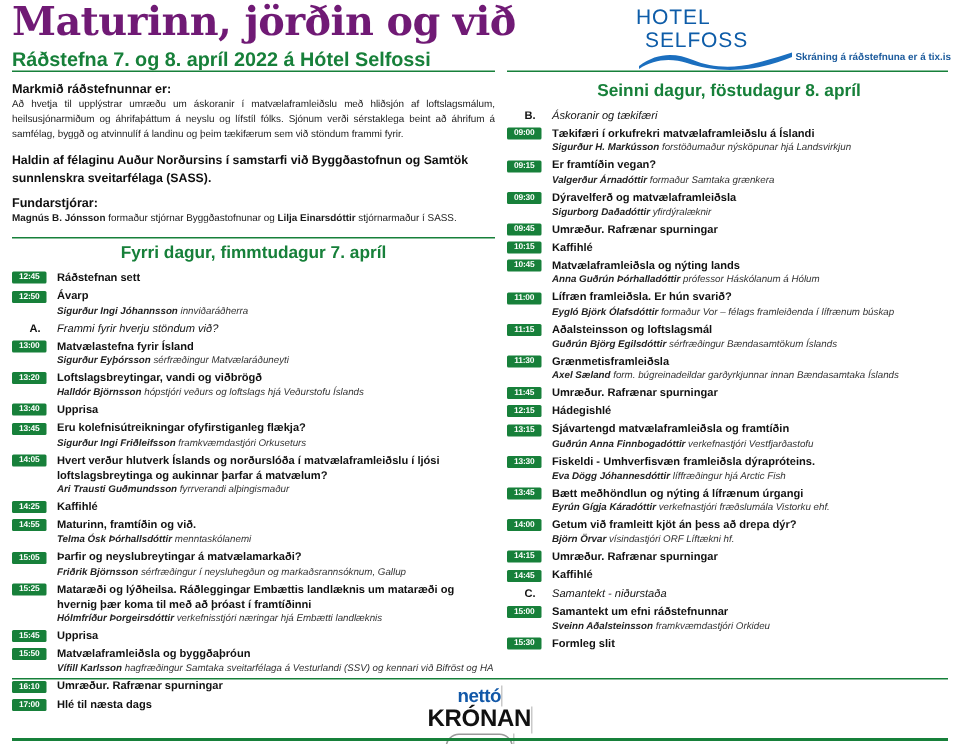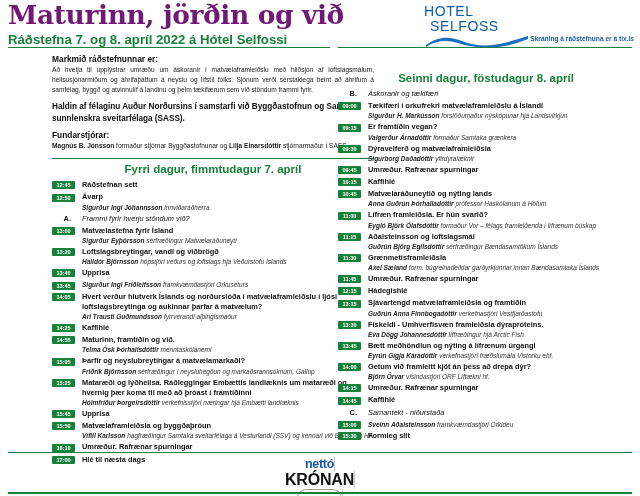--- a/index.html
+++ b/index.html
@@ -49,21 +49,21 @@
     border-top: 1.6px solid #17803a;
   }
   .rule-top2 {
     position: absolute; left: 338px; top: 47px; width: 294px;
     border-top: 1.6px solid #17803a;
   }
 
   
   .columns { position: absolute; left: 0; top: 52px; width: 640px; height: 400px; }
   .col { position: absolute; top: 0; }
-  .col-left  { left: 8px;   width: 322px; margin-left: 44px; }
+  .col-left  { left: 8px;   width: 322px; }
   .col-right { left: 338px; width: 296px; }
 
   .intro { padding-top: 2px; }
   .intro h3 {
     font-size: 8.4px; font-weight: bold; color: #0f0f0f; margin-bottom: 1px;
   }
   .intro p {
     font-size: 6.6px; line-height: 1.52; color: #222; text-align: justify;
   }
   .intro .lead {
@@ -79,21 +79,21 @@
     margin-top: 7px; margin-bottom: 4px;
   }
 
   .day-heading {
     text-align: center;
     font-size: 11.5px;
     font-weight: bold;
     color: #17803a;
     margin: 2px 0 5px 0;
   }
-  .col-right .day-heading { margin-top: 20px; }
+  .col-right .day-heading { margin-top: 3px; }
 
   
   .agenda { }
   .row {
     display: flex;
     align-items: flex-start;
     margin-bottom: 2.0px;
   }
   .time {
     flex: 0 0 auto;
@@ -271,20 +271,21 @@
           </div>
           <div class="row">
             <div class="time">13:40</div>
             <div class="body">
               <div class="topic">Upprisa</div>
             </div>
           </div>
           <div class="row">
             <div class="time">13:45</div>
             <div class="body">
+              <div class="topic">Eru kolefnisútreikningar ofyfirstiganleg flækja?</div>
               <div class="speaker"><span class="nm">Sigurður Ingi Friðleifsson</span><span class="rl"> framkvæmdastjóri Orkuseturs</span></div>
             </div>
           </div>
           <div class="row">
             <div class="time">14:05</div>
             <div class="body">
               <div class="topic">Hvert verður hlutverk Íslands og norðurslóða í matvælaframleiðslu í ljósi loftslagsbreytinga og aukinnar þarfar á matvælum?</div>
               <div class="speaker"><span class="nm">Ari Trausti Guðmundsson</span><span class="rl"> fyrrverandi alþingismaður</span></div>
             </div>
           </div>
@@ -381,21 +382,21 @@
           </div>
           <div class="row">
             <div class="time">10:15</div>
             <div class="body">
               <div class="topic">Kaffihlé</div>
             </div>
           </div>
           <div class="row">
             <div class="time">10:45</div>
             <div class="body">
-              <div class="topic">Matvælaráðuneytið og nýting lands</div>
+              <div class="topic">Matvælaframleiðsla og nýting lands</div>
               <div class="speaker"><span class="nm">Anna Guðrún Þórhalladóttir</span><span class="rl"> prófessor Háskólanum á Hólum</span></div>
             </div>
           </div>
           <div class="row">
             <div class="time">11:00</div>
             <div class="body">
               <div class="topic">Lífræn framleiðsla. Er hún svarið?</div>
               <div class="speaker"><span class="nm">Eygló Björk Ólafsdóttir</span><span class="rl"> formaður Vor – félags framleiðenda í lífrænum búskap</span></div>
             </div>
           </div>
@@ -467,20 +468,21 @@
           </div>
           <div class="row section">
             <div class="letter">C.</div>
             <div class="body">
               <div class="topic">Samantekt - niðurstaða</div>
             </div>
           </div>
           <div class="row">
             <div class="time">15:00</div>
             <div class="body">
+              <div class="topic">Samantekt um efni ráðstefnunnar</div>
               <div class="speaker"><span class="nm">Sveinn Aðalsteinsson</span><span class="rl"> framkvæmdastjóri Orkideu</span></div>
             </div>
           </div>
           <div class="row">
             <div class="time">15:30</div>
             <div class="body">
               <div class="topic">Formleg slit</div>
             </div>
           </div>
         </div>

